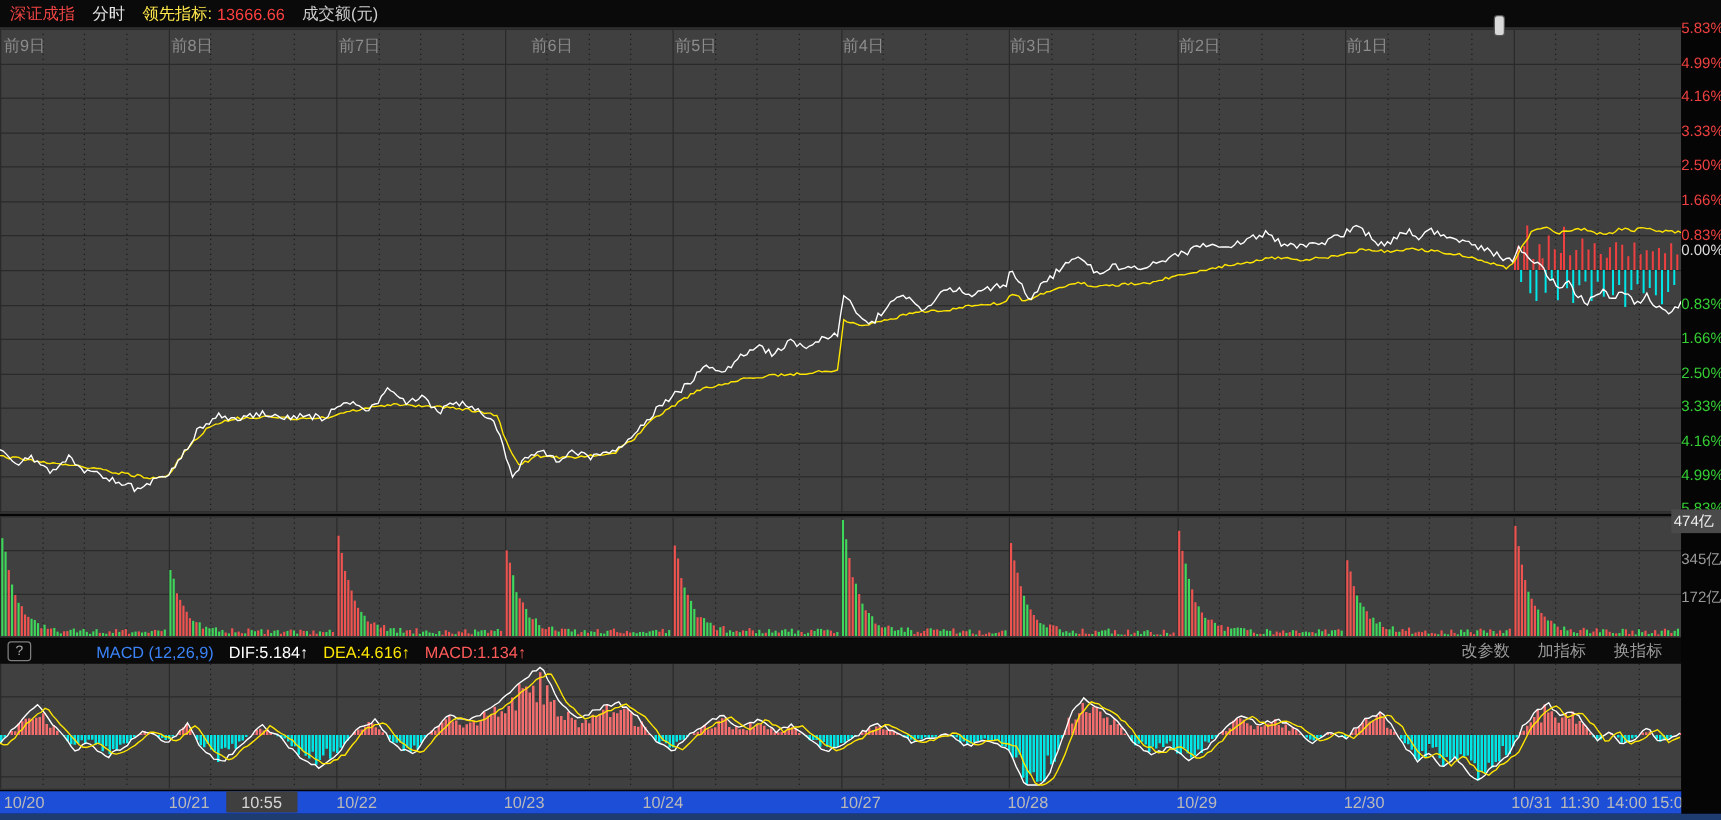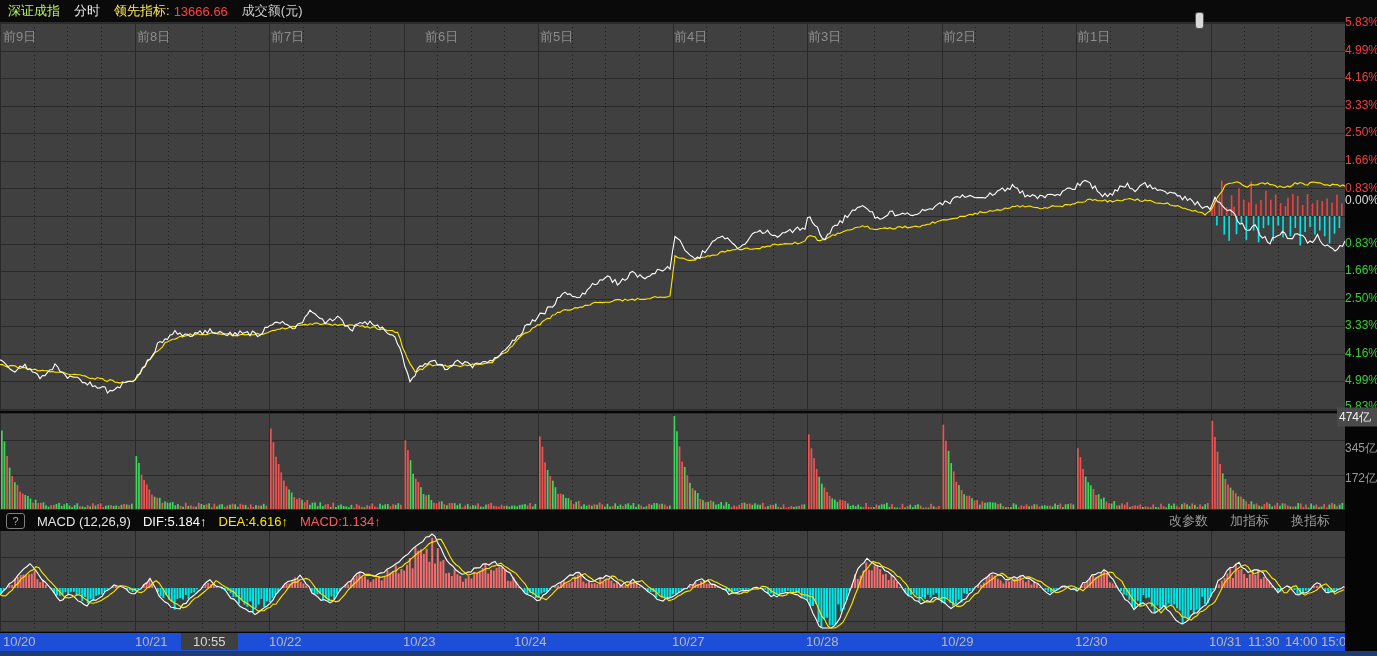--- a/index.html
+++ b/index.html
@@ -2,42 +2,42 @@
 <html><head>
 <meta charset="utf-8">
 <style>
   html,body{margin:0;padding:0;background:#000;}
   .app{position:relative;width:1377px;height:656px;background:#050505;overflow:hidden;
        font-family:"Liberation Sans","DejaVu Sans",sans-serif;}
   
   .topbar{position:absolute;left:0;top:0;width:1377px;height:22px;background:#0a0a0a;
           display:flex;align-items:center;gap:14px;padding-left:8px;box-sizing:border-box;
           font-size:13px;white-space:nowrap;}
-  .t-title{color:#bef264;}
+  .t-title{color:#ef4444;}
   .t-mode{color:#e8e8e8;}
   .t-lead{color:#ffe84d;}
   .t-leadval{color:#ff4040;margin-left:-10px;}
   .t-amt{color:#cfcfcf;}
   
   .panel{position:absolute;left:0;background:#404040;}
   .main-panel{top:22px;width:1345px;height:389px;border-top:1px solid #2e2e2e;border-bottom:1px solid #2e2e2e;box-sizing:border-box;}
   .vol-panel{top:413px;width:1345px;height:97px;border-top:1px solid #2e2e2e;border-bottom:1px solid #2e2e2e;box-sizing:border-box;}
   .macd-panel{top:531px;width:1345px;height:101px;border-bottom:1px solid #2e2e2e;box-sizing:border-box;}
   svg{display:block;}
   .day-label{position:absolute;top:5px;color:#8d8d8d;font-size:13px;}
   
   .rail{position:absolute;left:1345px;top:22px;width:32px;height:629px;background:#050505;font-size:12px;}
   .rail .lbl{position:absolute;left:0;width:32px;text-align:left;transform:translateY(-50%);white-space:nowrap;}
   .rail .lbl.hl{background:#4a4a4a;color:#f0f0f0;padding:1px 2px;left:-8px;width:40px;}
   
   .macdbar{position:absolute;left:0;top:511px;width:1377px;height:20px;background:#0a0a0a;
            display:flex;align-items:center;font-size:13px;gap:12px;padding:0 6px;box-sizing:border-box;white-space:nowrap;}
   .qbox,.xbox{display:inline-flex;align-items:center;justify-content:center;width:17px;height:14px;
               border:1px solid #7f7f7f;border-radius:3px;color:#aaa;font-size:11px;line-height:1;cursor:pointer;}
-  .m-label{color:#e5e5e5;}
+  .m-label{color:#3b82f6;margin-left:40px;}
   .m-dif{color:#ffffff;}
   .m-dea{color:#ffe600;}
   .m-macd{color:#ff5a5a;}
   .m-spacer{flex:1;}
   .m-btn{color:#9a9a9a;cursor:pointer;margin-right:10px;}
   
   .timeaxis{position:absolute;left:0;top:633px;width:1377px;height:18px;background:#1d4ed8;font-size:13px;}
   .timeaxis .tl{position:absolute;top:1px;color:#b9b9b9;}
   .timeaxis .tl.hl{background:#3f3f3f;color:#d6d6d6;padding:1px 12px;top:0;border-radius:1px;}
   .bluestrip{position:absolute;left:0;top:651px;width:1377px;height:5px;background:#1e3c6f;}

